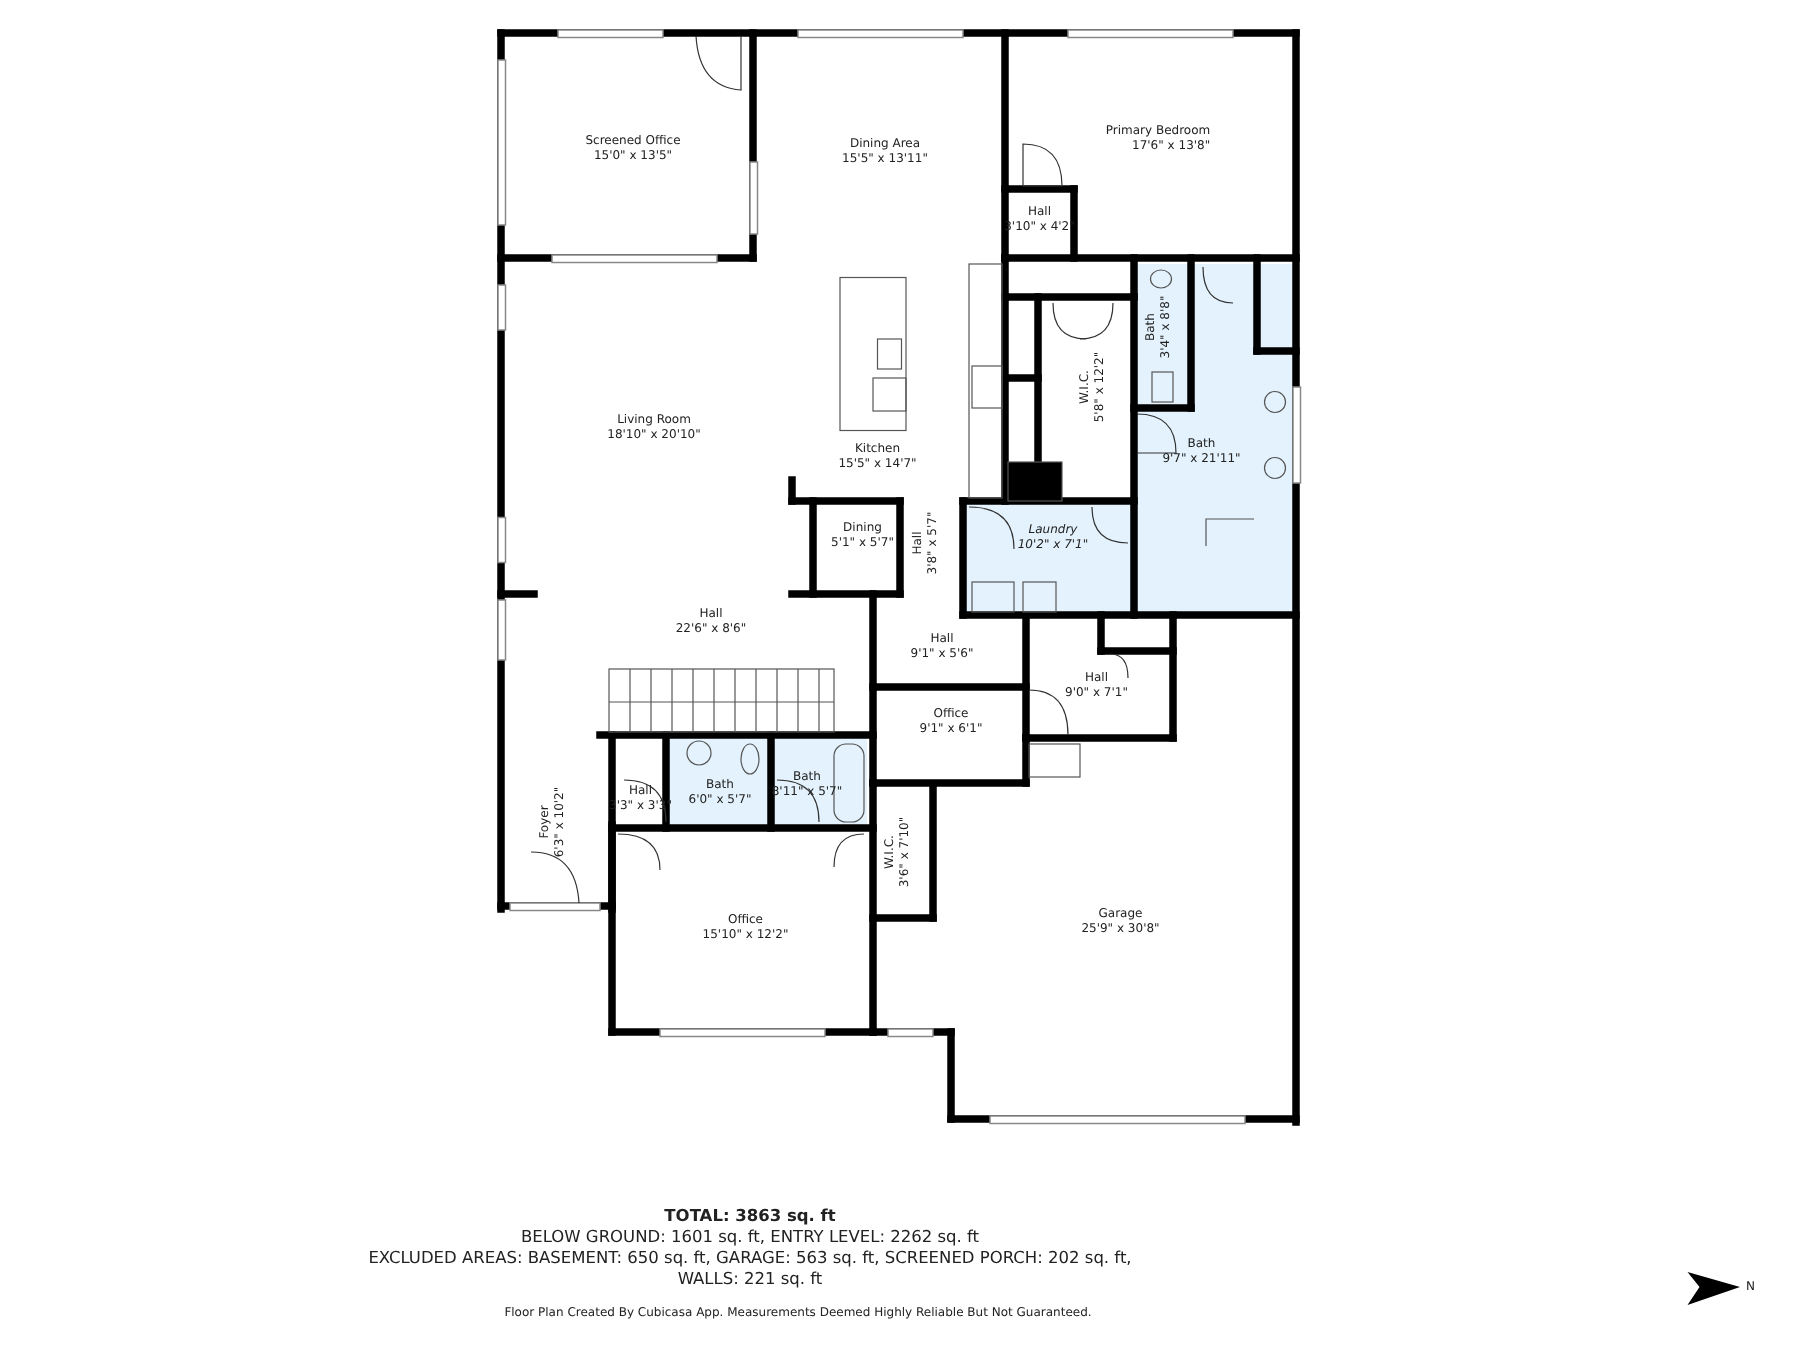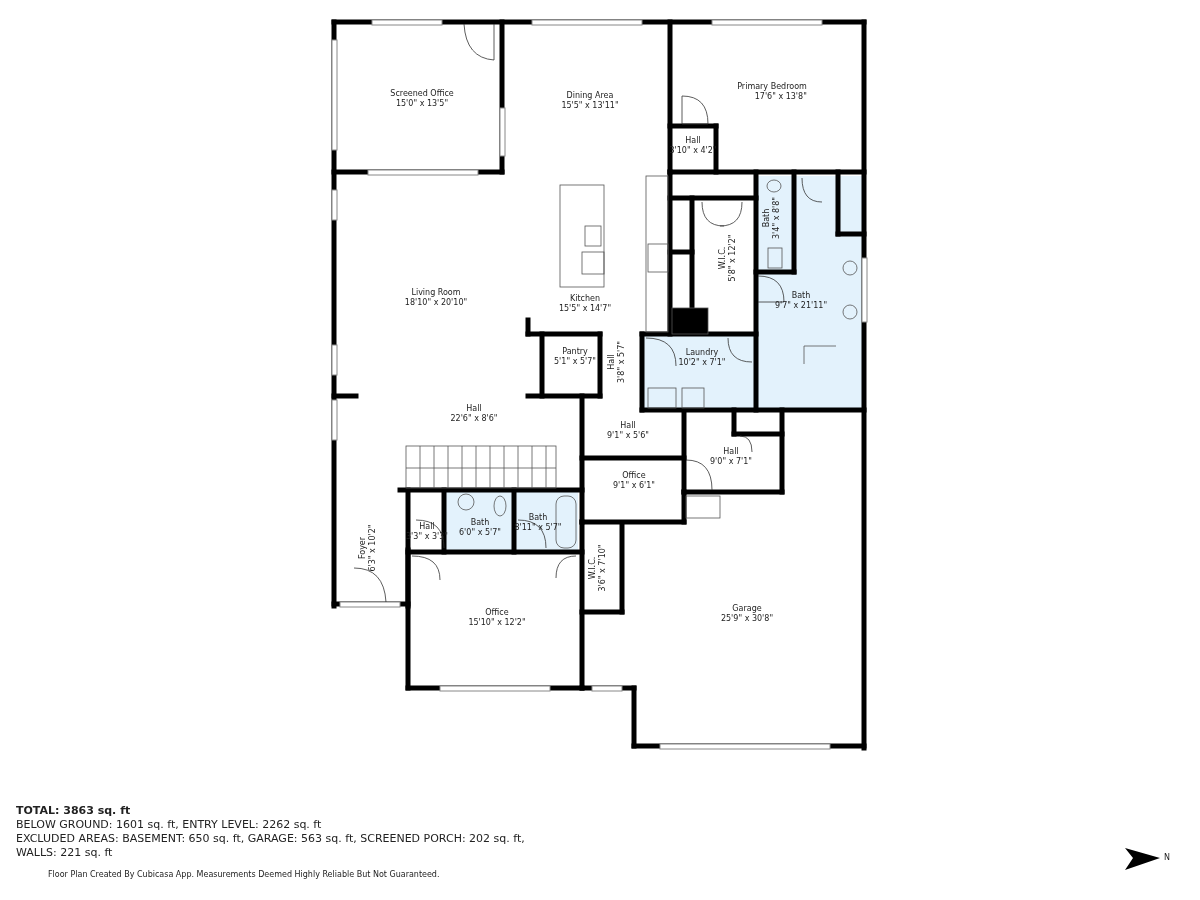--- a/index.html
+++ b/index.html
@@ -1,21 +1,21 @@
 <!DOCTYPE html>
 <html><head>
 <meta charset="utf-8">
 <style>
   html, body { margin: 0; padding: 0; background: #ffffff; }
   body { width: 1200px; height: 900px; position: relative; overflow: hidden; font-family: "DejaVu Sans", sans-serif; color: #222; }
   #plan { position: absolute; left: 0; top: 0; width: 1200px; height: 900px; }
   .lbl { position: absolute; text-align: center; font-size: 8px; line-height: 10px; color: #222; white-space: nowrap; transform: translate(-50%, -50%); }
   .lbl .n, .lbl .d { display: block; }
   .rot { transform: translate(-50%, -50%) rotate(-90deg); }
-  .footer { position: absolute; left: 16px; width: 992px; text-align: left; }
+  .footer { position: absolute; left: 4px; width: 992px; text-align: center; }
   .f-total { top: 804px; font-size: 11px; font-weight: bold; }
   .f-line { font-size: 11px; }
   .f-l1 { top: 818px; }
   .f-l2 { top: 832px; }
   .f-l3 { top: 846px; }
   .f-credit { top: 870px; font-size: 8px; margin-left: 32px; }
   .compass-n { position: absolute; left: 1164px; top: 853px; font-size: 8px; }
 </style>
 </head>
 <body>
@@ -189,49 +189,49 @@
   <span class="d">15'5" x 13'11"</span>
 </div>
 <div class="lbl" style="left:772px;top:92px;text-align:right;">
   <span class="n">Primary Bedroom</span>
   <span class="d">17'6" x 13'8"</span>
 </div>
 <div class="lbl" style="left:693px;top:146px;">
   <span class="n">Hall</span>
   <span class="d">3'10" x 4'2"</span>
 </div>
-<div class="lbl" style="left:436px;top:285px;margin-top:13px;">
+<div class="lbl" style="left:436px;top:285px;">
   <span class="n">Living Room</span>
   <span class="d">18'10" x 20'10"</span>
 </div>
 <div class="lbl" style="left:585px;top:304px;">
   <span class="n">Kitchen</span>
   <span class="d">15'5" x 14'7"</span>
 </div>
 <div class="lbl rot" style="left:728px;top:258px;">
   <span class="n">W.I.C.</span>
   <span class="d">5'8" x 12'2"</span>
 </div>
 <div class="lbl rot" style="left:772px;top:218px;">
   <span class="n">Bath</span>
   <span class="d">3'4" x 8'8"</span>
 </div>
 <div class="lbl" style="left:801px;top:301px;">
   <span class="n">Bath</span>
   <span class="d">9'7" x 21'11"</span>
 </div>
 <div class="lbl" style="left:575px;top:357px;">
-  <span class="n">Pantry</span>
+  <span class="n">Dining</span>
   <span class="d">5'1" x 5'7"</span>
 </div>
 <div class="lbl rot" style="left:617px;top:362px;">
   <span class="n">Hall</span>
   <span class="d">3'8" x 5'7"</span>
 </div>
-<div class="lbl" style="left:702px;top:358px;">
+<div class="lbl" style="left:702px;top:358px;font-style:italic;">
   <span class="n">Laundry</span>
   <span class="d">10'2" x 7'1"</span>
 </div>
 <div class="lbl" style="left:474px;top:414px;">
   <span class="n">Hall</span>
   <span class="d">22'6" x 8'6"</span>
 </div>
 <div class="lbl" style="left:628px;top:431px;">
   <span class="n">Hall</span>
   <span class="d">9'1" x 5'6"</span>

